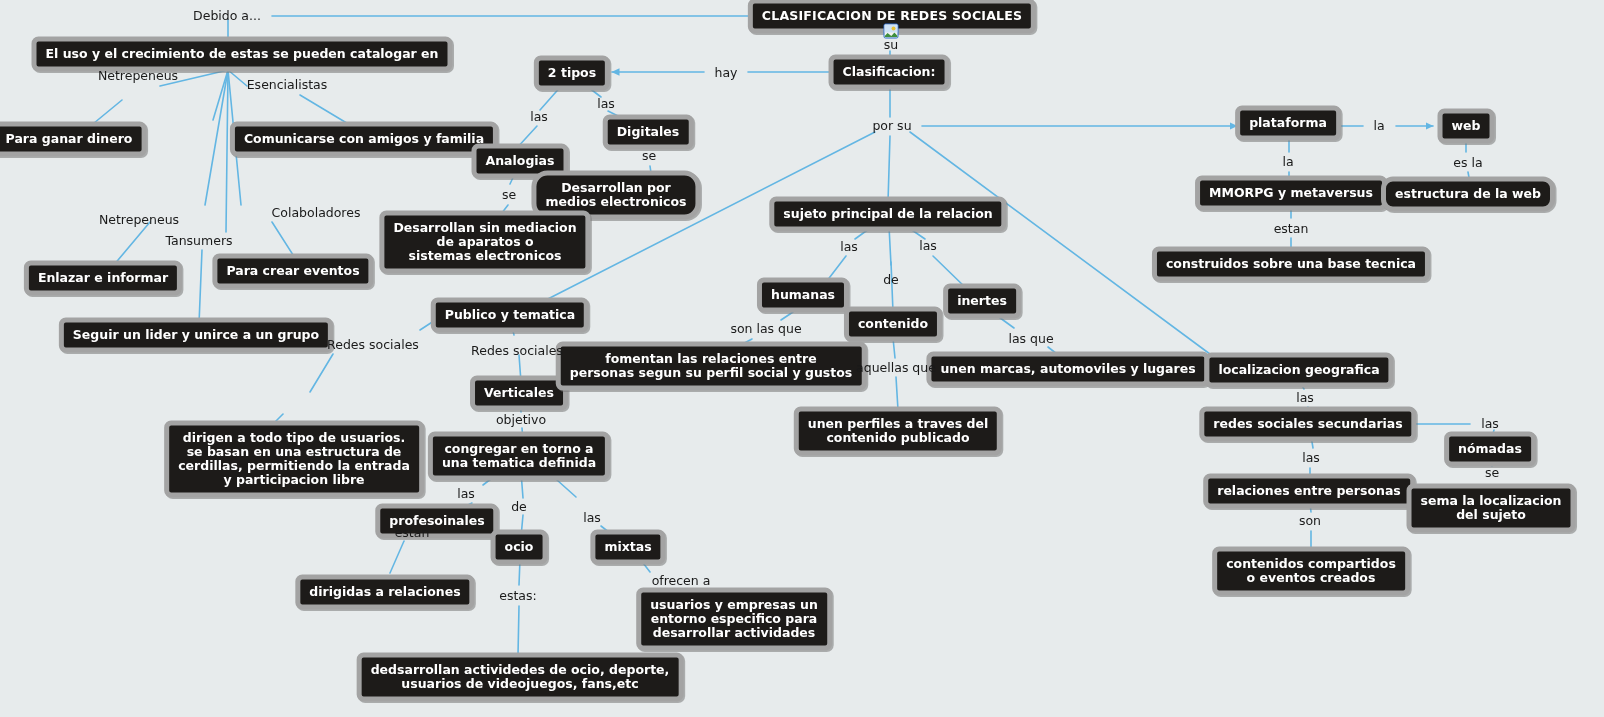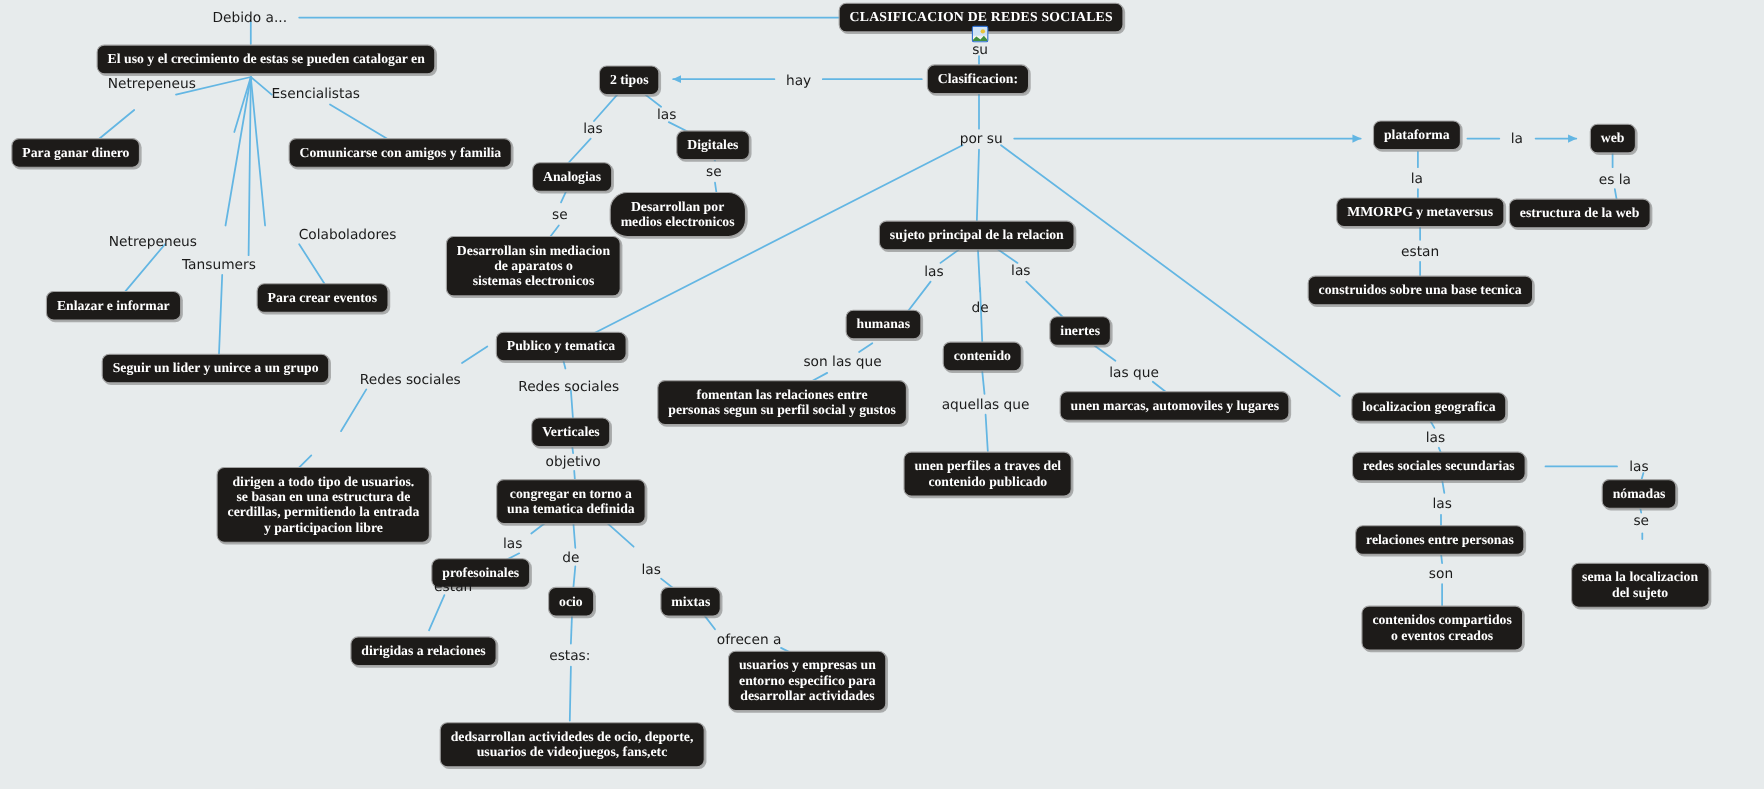--- a/index.html
+++ b/index.html
@@ -29,23 +29,22 @@
     color: #ffffff;
     font-weight: bold;
     font-size: 12.5px;
     line-height: 14px;
     border-radius: 7px;
     padding: 5px 9px 6px 9px;
     text-align: center;
     white-space: pre;
     box-shadow: 1.5px 1.5px 0 rgba(120,120,120,0.55);
     transform: translate(-50%, -50%);
-    border: 1px solid #a3a3a3;
+    border: 5px solid #a3a3a3;
     box-sizing: border-box;
-    font-family: Liberation Serif, serif;
   }
   .node.title {
     font-size: 12.5px;
     letter-spacing: 0.2px;
   }
   .linklabel {
     position: absolute;
     color: #1a1a1a;
     font-weight: normal;
     font-size: 12.5px;
@@ -258,28 +257,28 @@
   <div class="node" style="left:982px; top:301px;">inertes</div>
   <div class="node" style="left:711px; top:366px;">fomentan las relaciones entre
 personas segun su perfil social y gustos</div>
   <div class="node" style="left:1068px; top:369px;">unen marcas, automoviles y lugares</div>
   <div class="node" style="left:898px; top:431px;">unen perfiles a traves del
 contenido publicado</div>
 
   <div class="node" style="left:1288px; top:123px;">plataforma</div>
   <div class="node" style="left:1466px; top:126px;">web</div>
   <div class="node" style="left:1291px; top:193px;">MMORPG y metaversus</div>
-  <div class="node" style="left:1436px; top:194px;">estructura de la web</div>
+  <div class="node" style="left:1468px; top:194px;border-radius:12px;">estructura de la web</div>
   <div class="node" style="left:1291px; top:264px;">construidos sobre una base tecnica</div>
 
   <div class="node" style="left:1299px; top:370px;">localizacion geografica</div>
   <div class="node" style="left:1308px; top:424px;">redes sociales secundarias</div>
   <div class="node" style="left:1490px; top:449px;">nómadas</div>
   <div class="node" style="left:1309px; top:491px;">relaciones entre personas</div>
-  <div class="node" style="left:1491px; top:508px;margin-top:24px;">sema la localizacion
+  <div class="node" style="left:1491px; top:508px;">sema la localizacion
 del sujeto</div>
   <div class="node" style="left:1311px; top:571px;">contenidos compartidos
 o eventos creados</div>
 
   <div class="linklabel" style="left:227px; top:16px;">Debido a...</div>
   <div class="linklabel" style="left:138px; top:76px;">Netrepeneus</div>
   <div class="linklabel" style="left:287px; top:85px;">Esencialistas</div>
   <div class="linklabel" style="left:139px; top:220px;">Netrepeneus</div>
   <div class="linklabel" style="left:268px; top:213px;margin-left:48px;">Colaboladores</div>
   <div class="linklabel" style="left:199px; top:241px;">Tansumers</div>

